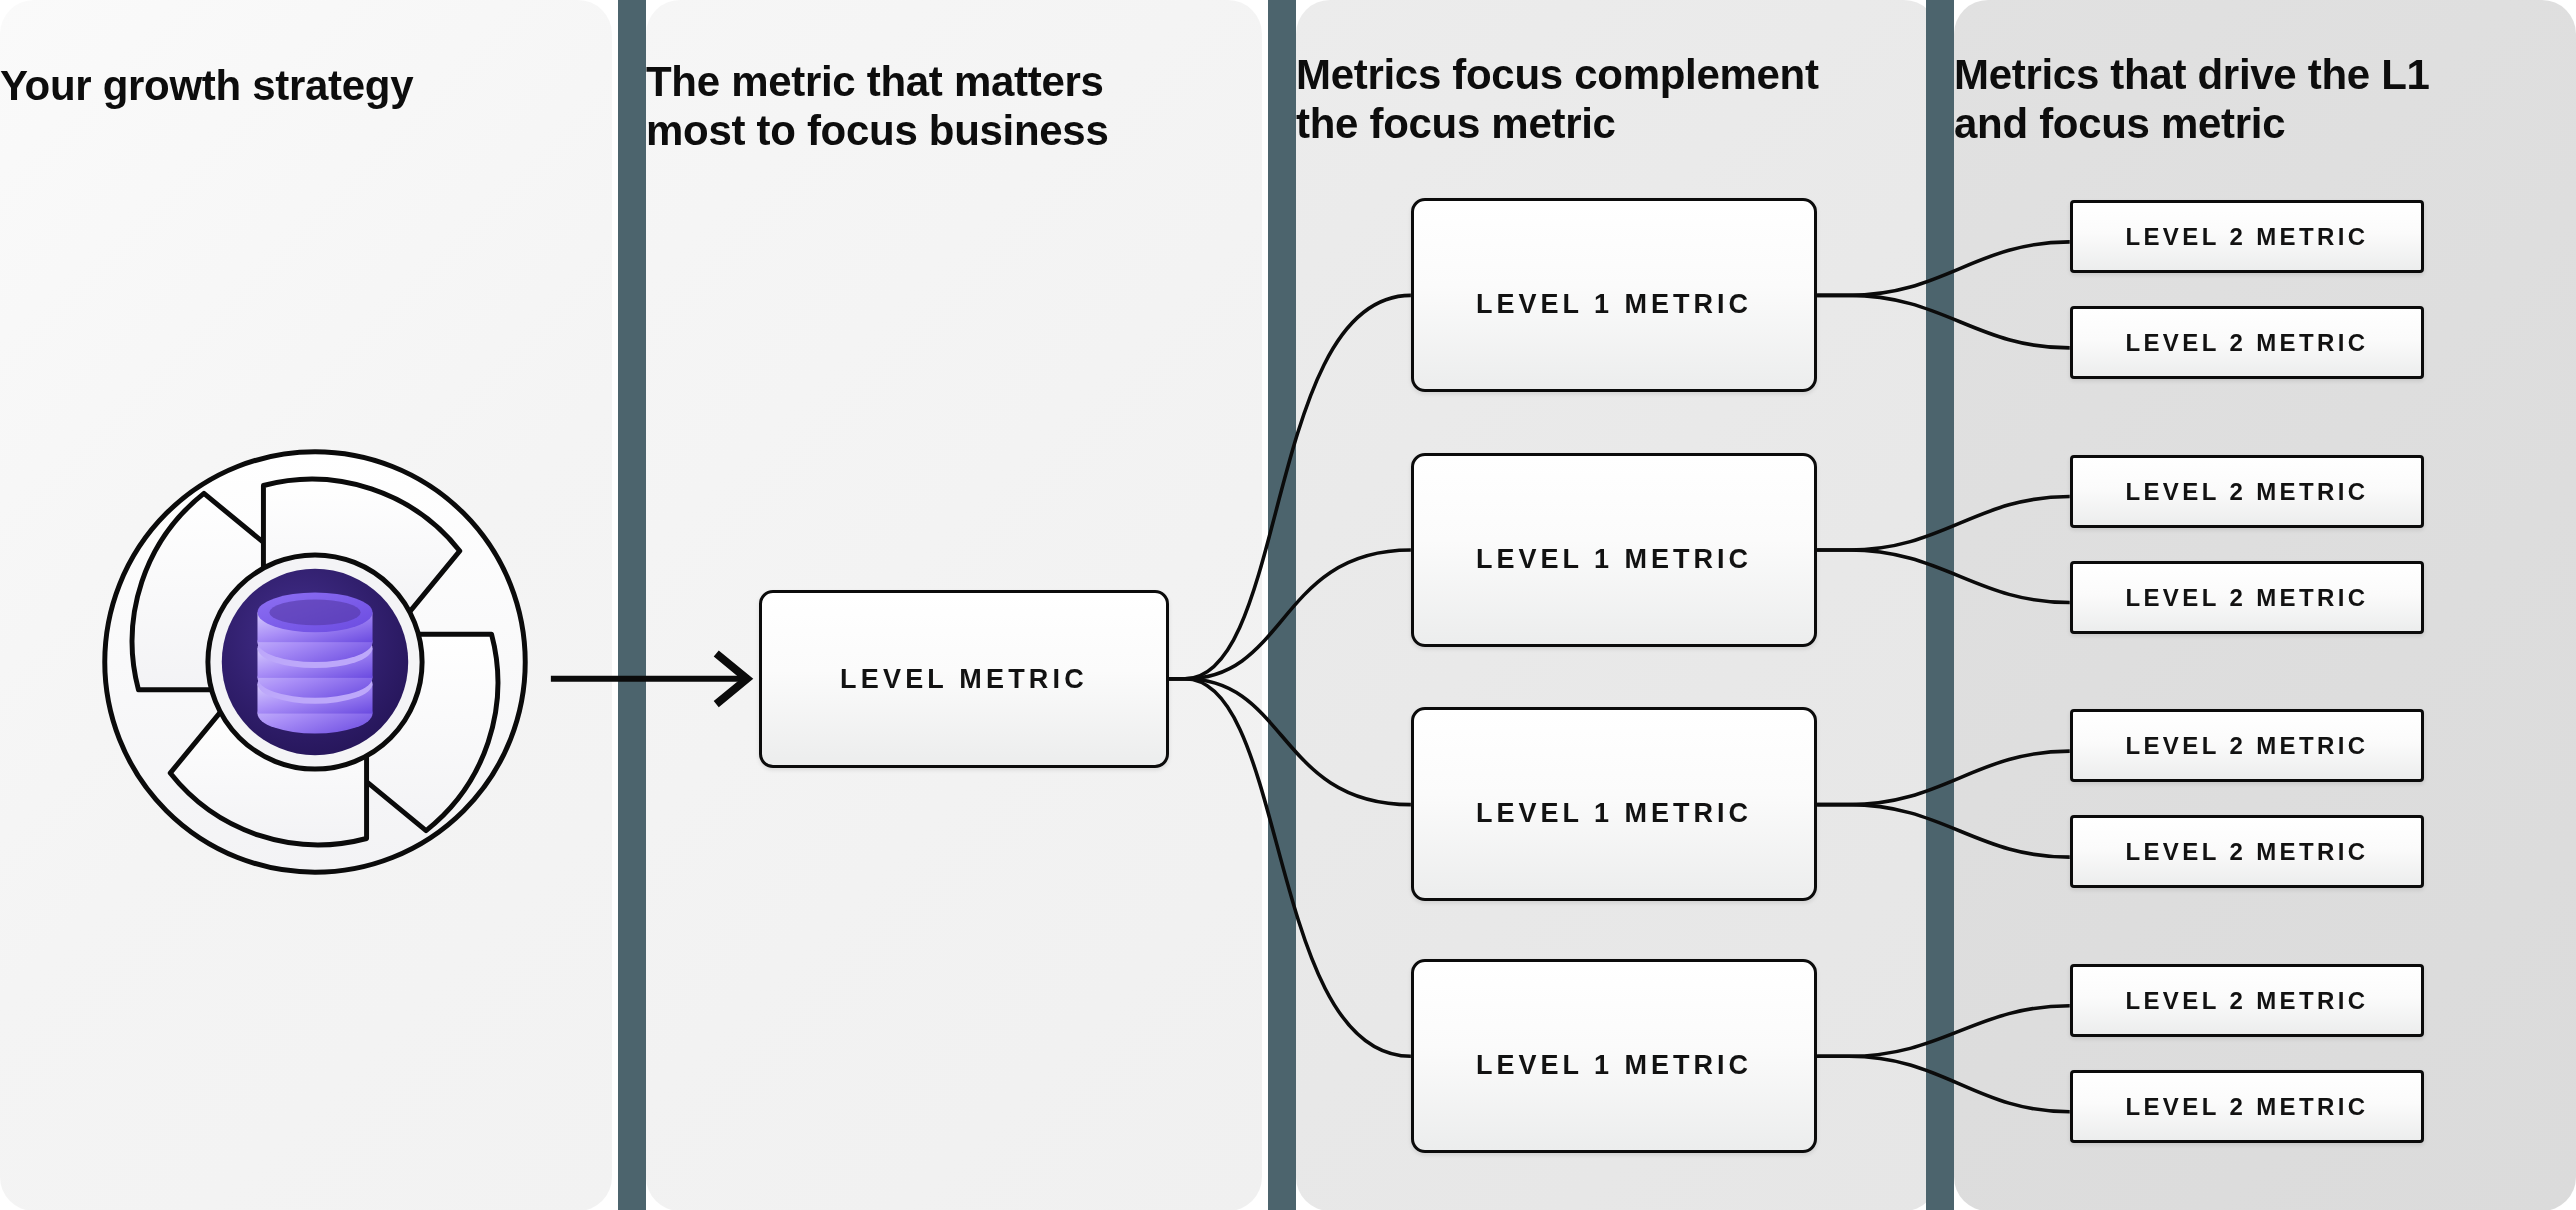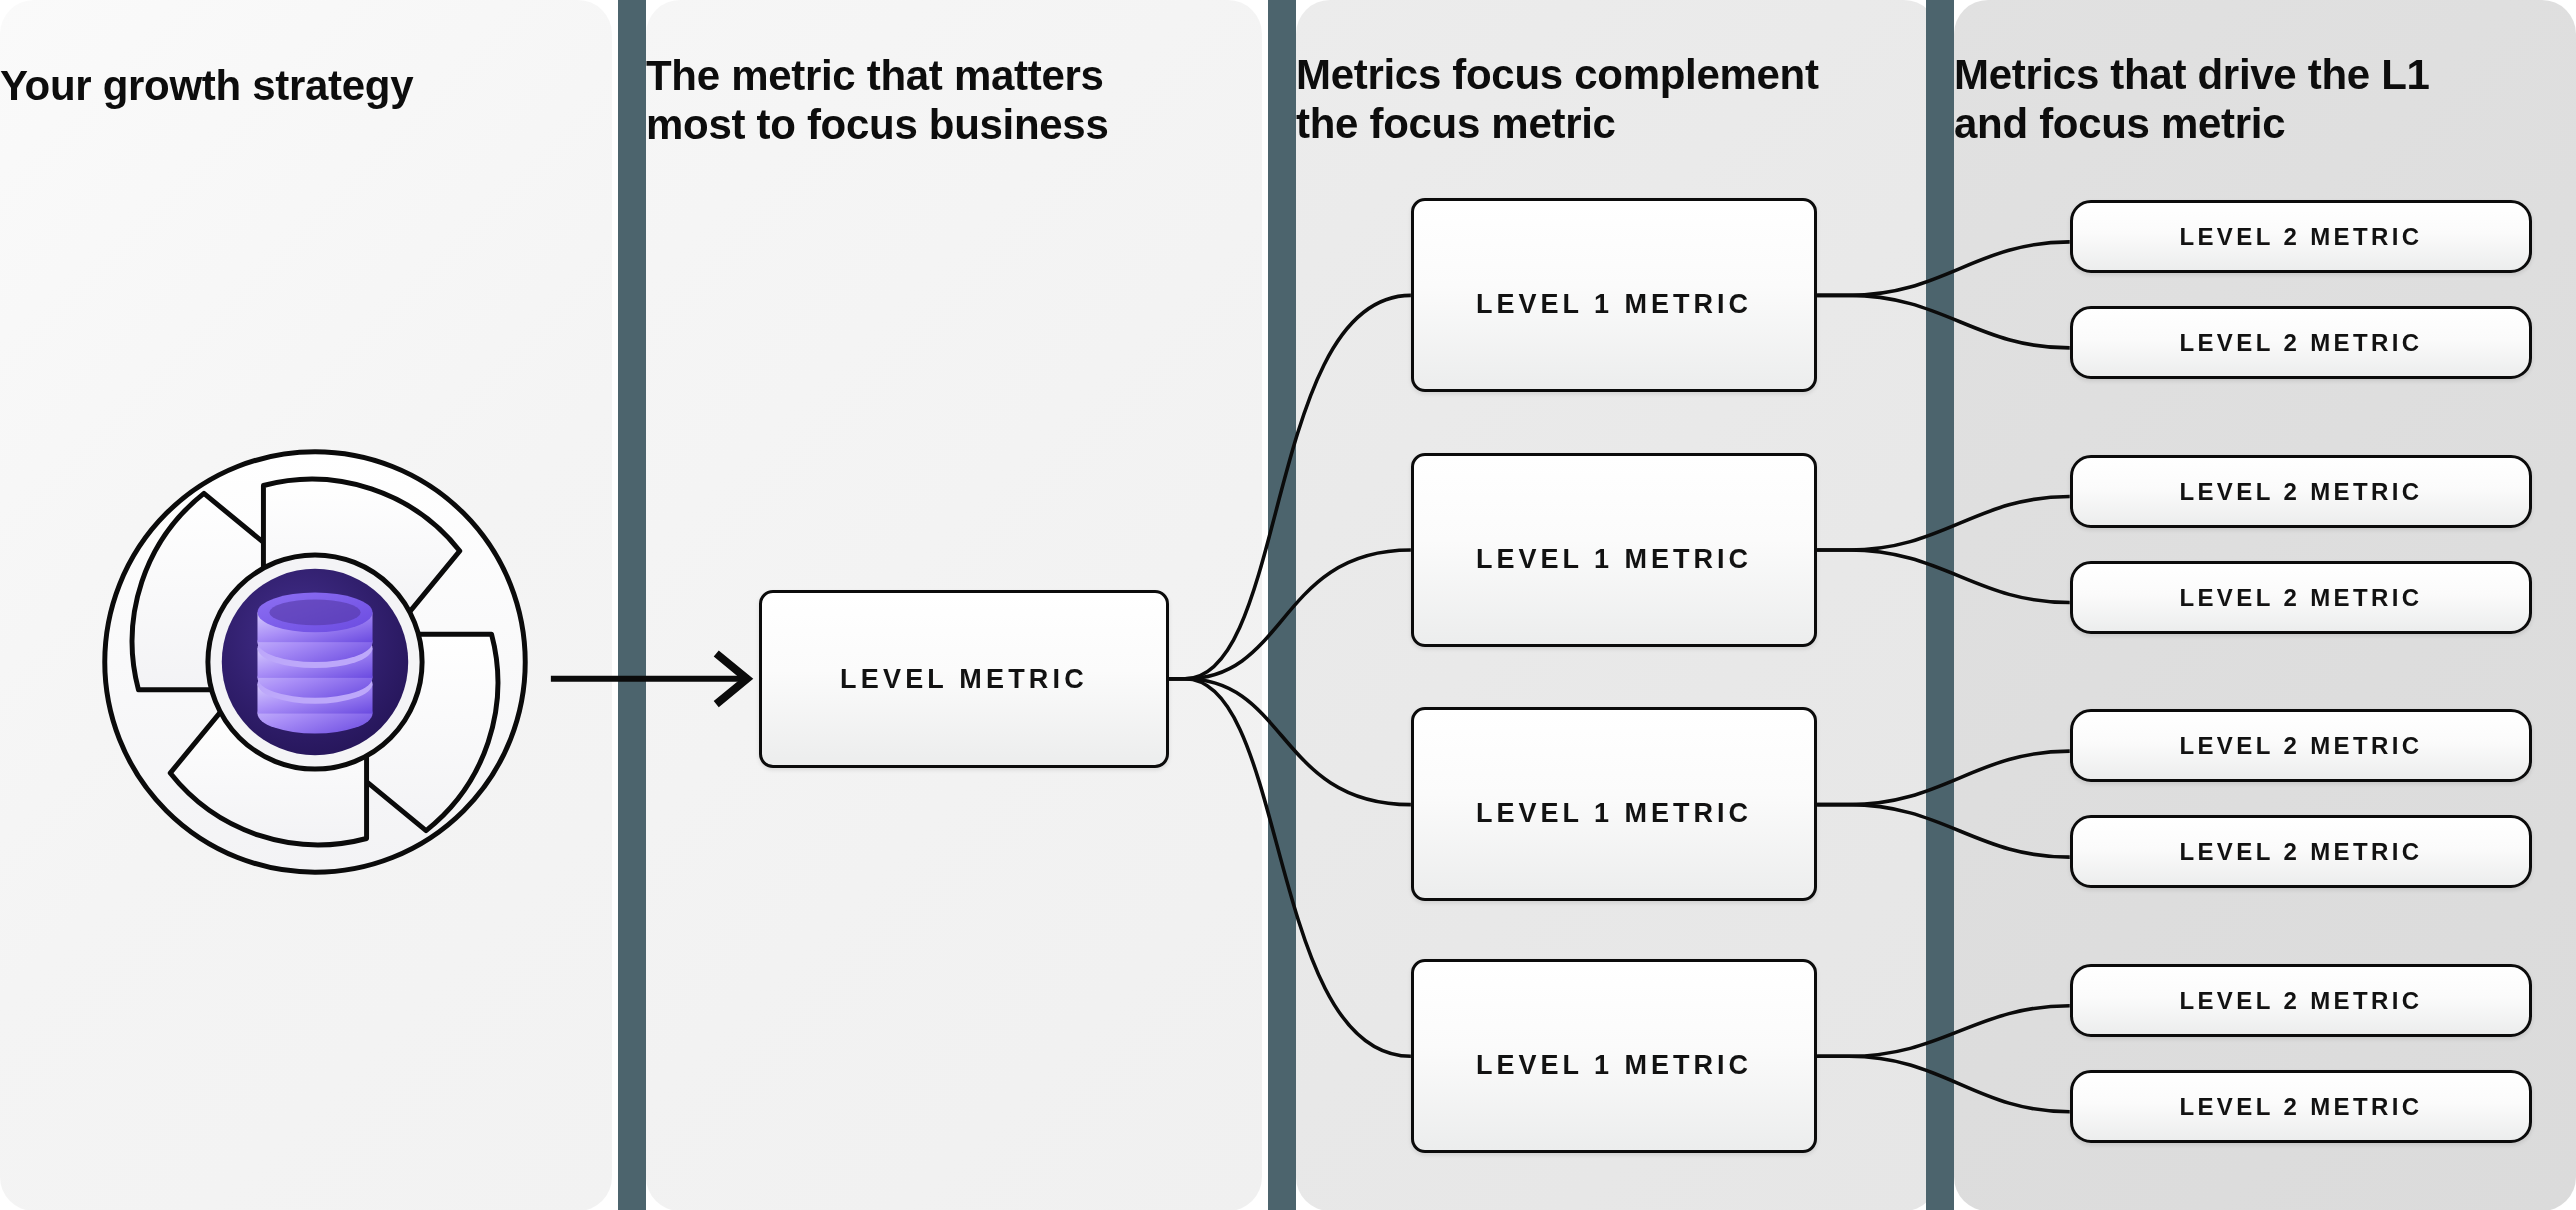--- a/index.html
+++ b/index.html
@@ -40,21 +40,21 @@
   .col-title{
     position:absolute;
     text-align:left;
     font-weight:700;
     color:#0d0d0d;
     letter-spacing:-0.3px;
     line-height:1.17;
     font-size:42px;
   }
   #title1{left:0;width:612px;top:61px;}
-  #title2{left:646px;width:616px;top:51px;}
+  #title2{left:646px;width:616px;top:57px;}
   #title3{left:1296px;width:642px;top:50px;}
   #title4{left:1954px;width:744px;top:50px;}
 
   
   #logo{position:absolute;left:77px;top:424px;width:476px;height:476px;}
 
   
   .mbox{
     position:absolute;
     box-sizing:border-box;
@@ -74,21 +74,21 @@
   #focus-box{left:759px;top:590px;width:410px;height:178px;}
   #focus-box span{font-size:27px;letter-spacing:4.2px;}
 
   .l1{width:406px;height:194px;left:1411px;}
   .l1 span{font-size:27px;letter-spacing:4px;position:relative;top:9px;}
   #l1-0{top:198px;}
   #l1-1{top:453px;}
   #l1-2{top:707px;}
   #l1-3{top:959px;}
 
-  .l2{width:462px;height:73px;left:2070px;border-radius:21px;}
+  .l2{width:354px;height:73px;left:2070px;border-radius:4px;}
   .l2 span{font-size:24px;letter-spacing:3.4px;}
   #l2-0{top:200px;}
   #l2-1{top:306px;}
   #l2-2{top:455px;}
   #l2-3{top:561px;}
   #l2-4{top:709px;}
   #l2-5{top:815px;}
   #l2-6{top:964px;}
   #l2-7{top:1070px;}
 

